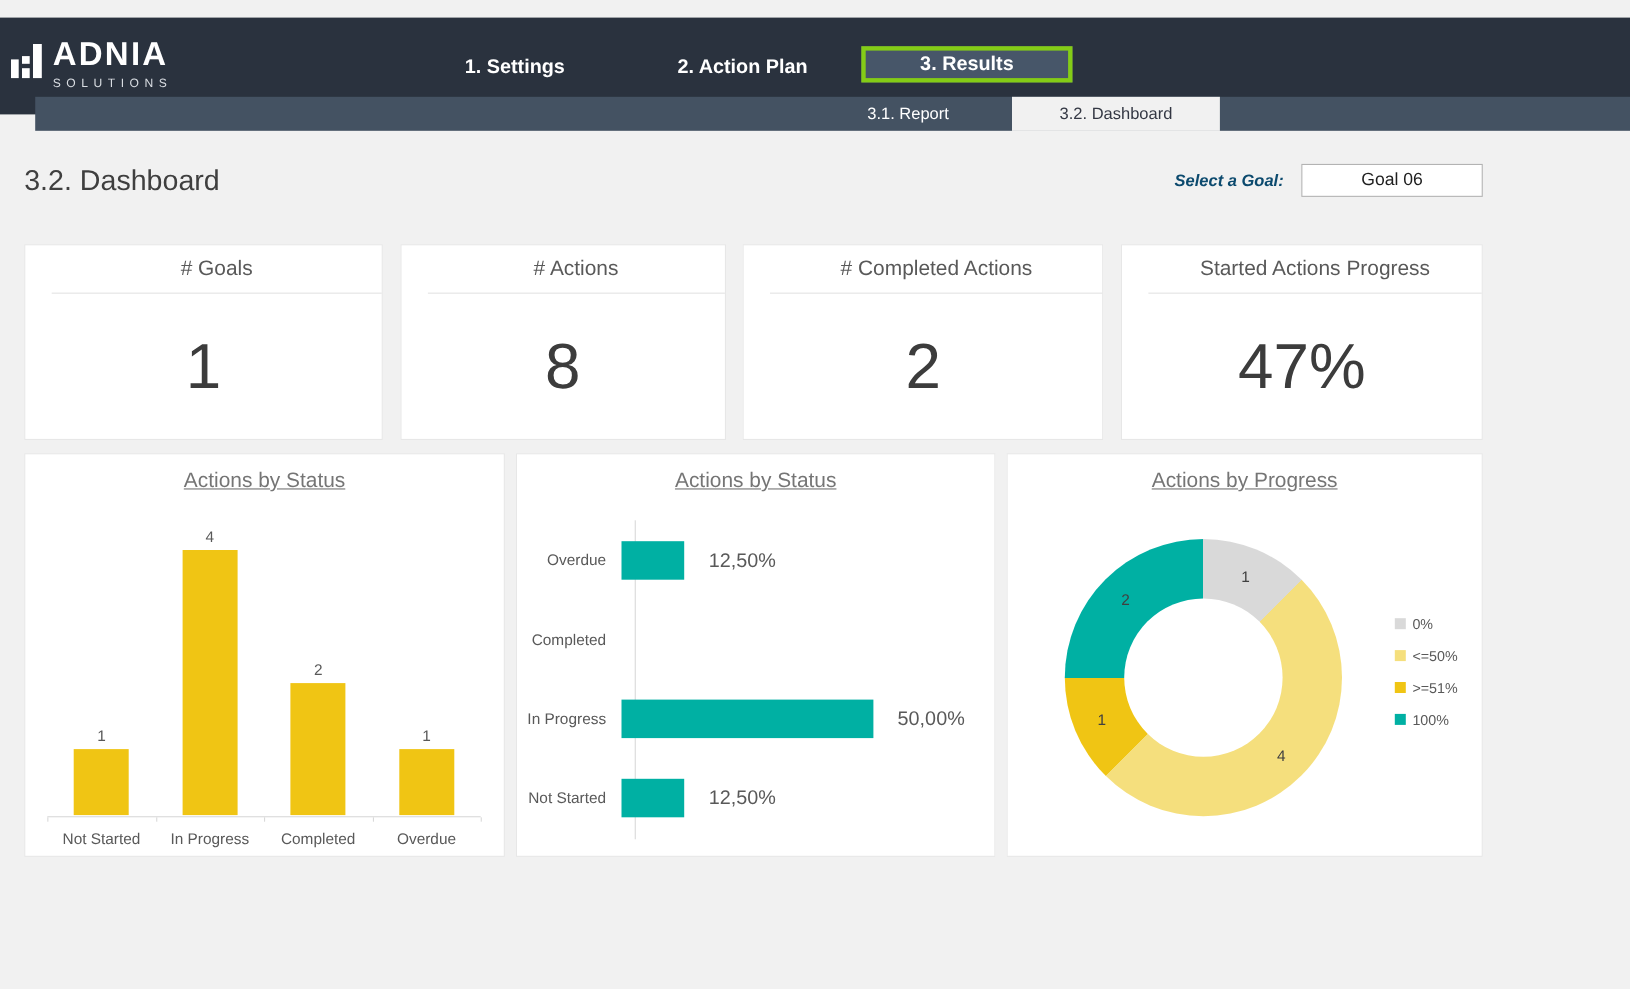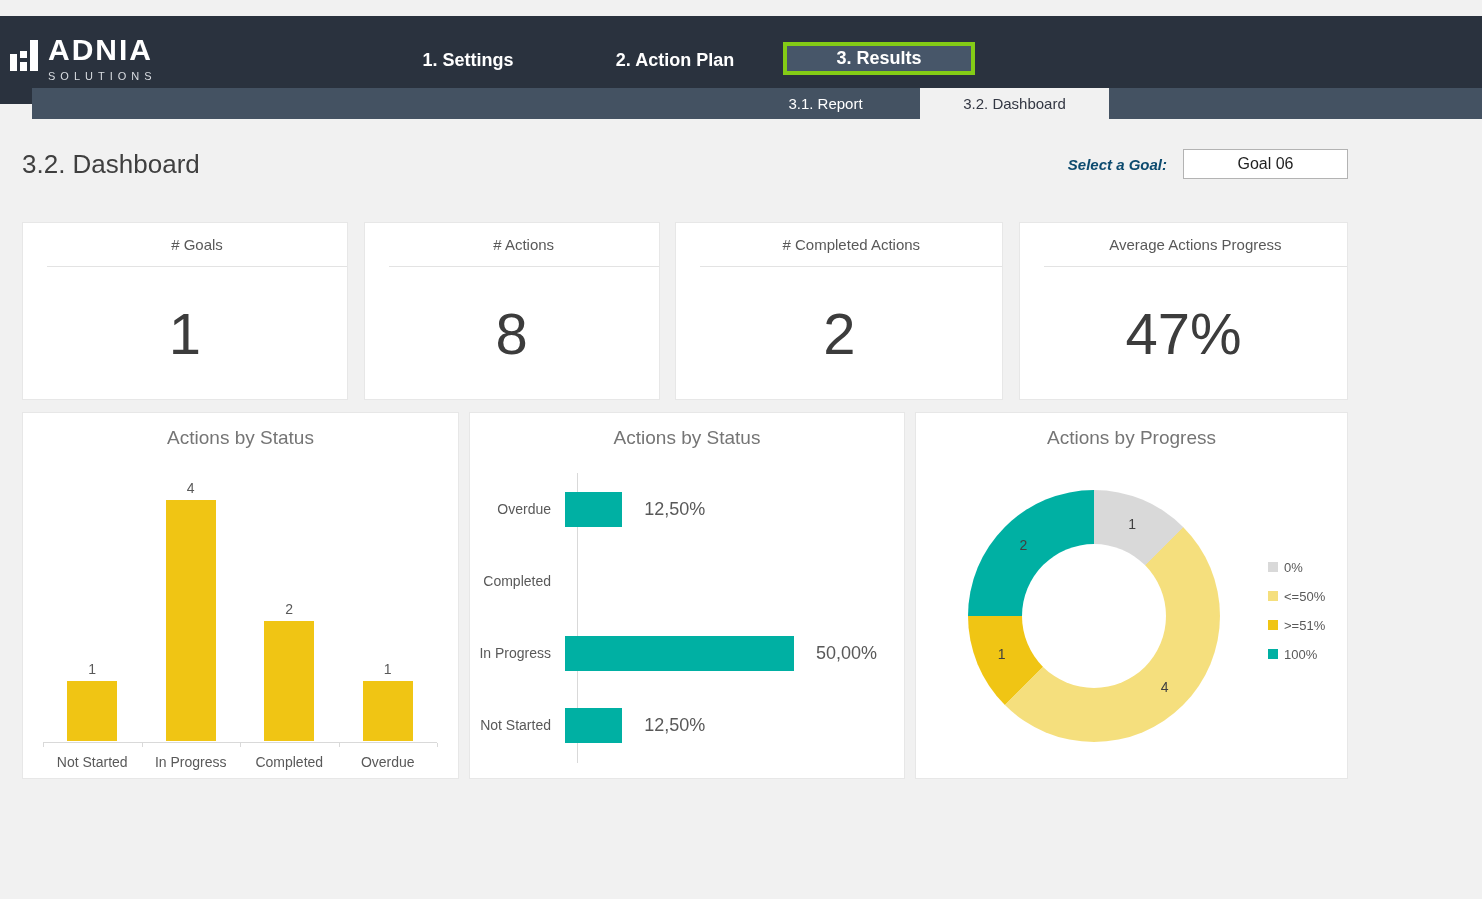--- a/index.html
+++ b/index.html
@@ -43,30 +43,30 @@
   .goal-box { width:165px; height:30px; background:#fff; border:1px solid #b3b3b3;
               display:flex; align-items:center; justify-content:center; font-size:16px; color:#1f1f1f; cursor:pointer; }
 
   
   .kpi-row { display:flex; justify-content:space-between; margin-top:40px; }
   .card { background:#fff; border:1px solid #e7e7e7; }
   .kpi { height:178px; display:flex; flex-direction:column; }
   .kpi:nth-child(1){ width:326px; } .kpi:nth-child(2){ width:296px; }
   .kpi:nth-child(3){ width:328px; } .kpi:nth-child(4){ width:329px; }
   .kpi-title { height:44px; display:flex; align-items:center; justify-content:center;
-               font-size:15px; color:#595959; border-bottom:1px solid #e3e3e3;margin-left:24px; }
+               font-size:19px; color:#595959; border-bottom:1px solid #e3e3e3;margin-left:24px; }
   .kpi-value { flex:1; display:flex; align-items:center; justify-content:center;
                font-size:58px; color:#3c3c3c; }
 
   
   .charts-row { display:flex; justify-content:space-between; margin-top:12px; }
   .chart-card { height:367px; position:relative; }
   .chart-card.c1 { width:437px; } .chart-card.c2 { width:436px; } .chart-card.c3 { width:433px; }
   .chart-title { position:absolute; top:14px; left:0; right:0; text-align:center;
-                 font-size:19px; color:#757575; }
+                 font-size:19px; color:#757575;text-decoration:underline; }
 
   
   .colchart-bars { position:absolute; left:20px; right:21px; top:66px; bottom:37px;
                    display:flex; align-items:flex-end; }
   .col-slot { flex:1; display:flex; flex-direction:column; align-items:center; justify-content:flex-end; }
   .col-label { font-size:14px; color:#595959; margin-bottom:4px; }
   .col-bar { width:50px; }
   .colchart-axis { position:absolute; left:20px; right:21px; top:329px; height:5px;
                    border-top:1px solid #d9d9d9; }
   .colchart-axis i { position:absolute; top:0; width:1px; height:4px; background:#d9d9d9; }
@@ -140,21 +140,21 @@
         </div>
         <div class="card kpi">
           <div class="kpi-title"># Actions</div>
           <div class="kpi-value">8</div>
         </div>
         <div class="card kpi">
           <div class="kpi-title"># Completed Actions</div>
           <div class="kpi-value">2</div>
         </div>
         <div class="card kpi">
-          <div class="kpi-title">Average Actions Progress</div>
+          <div class="kpi-title">Started Actions Progress</div>
           <div class="kpi-value">47%</div>
         </div>
       </div>
 
       <div class="charts-row">
 
         <div class="card chart-card c1">
           <div class="chart-title">Actions by Status</div>
           <div class="colchart-bars">
               <div class="col-slot">

